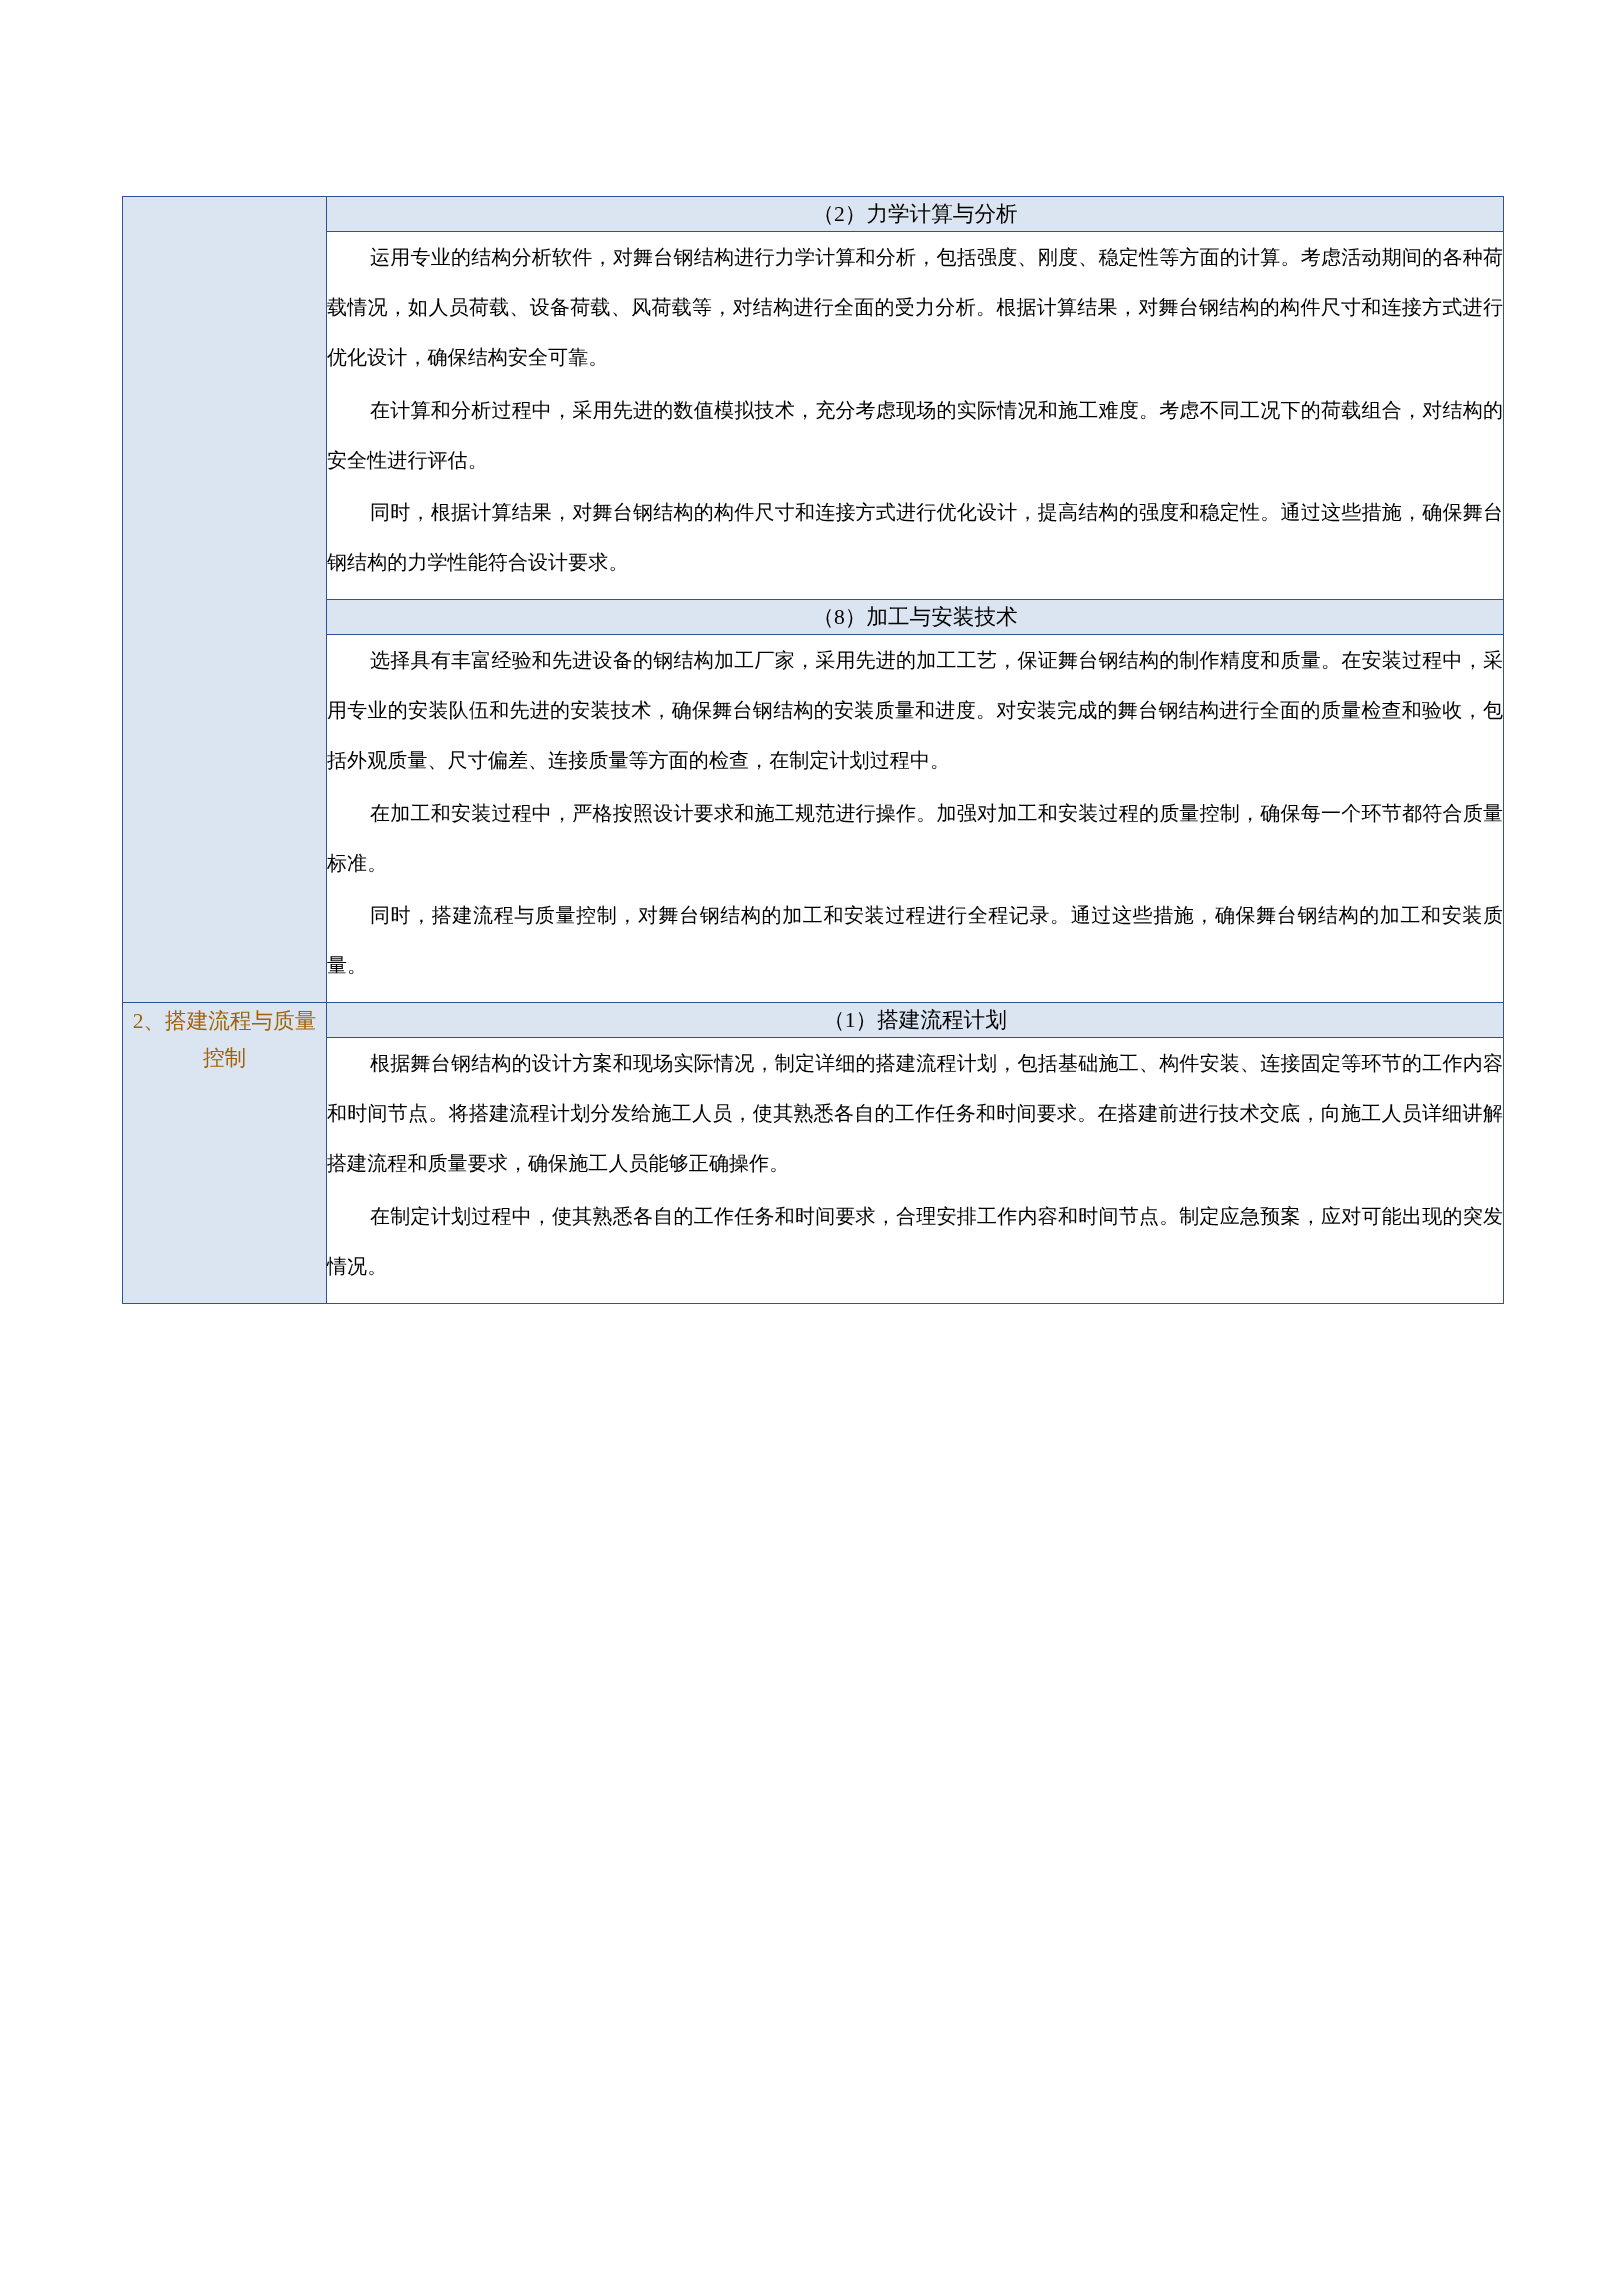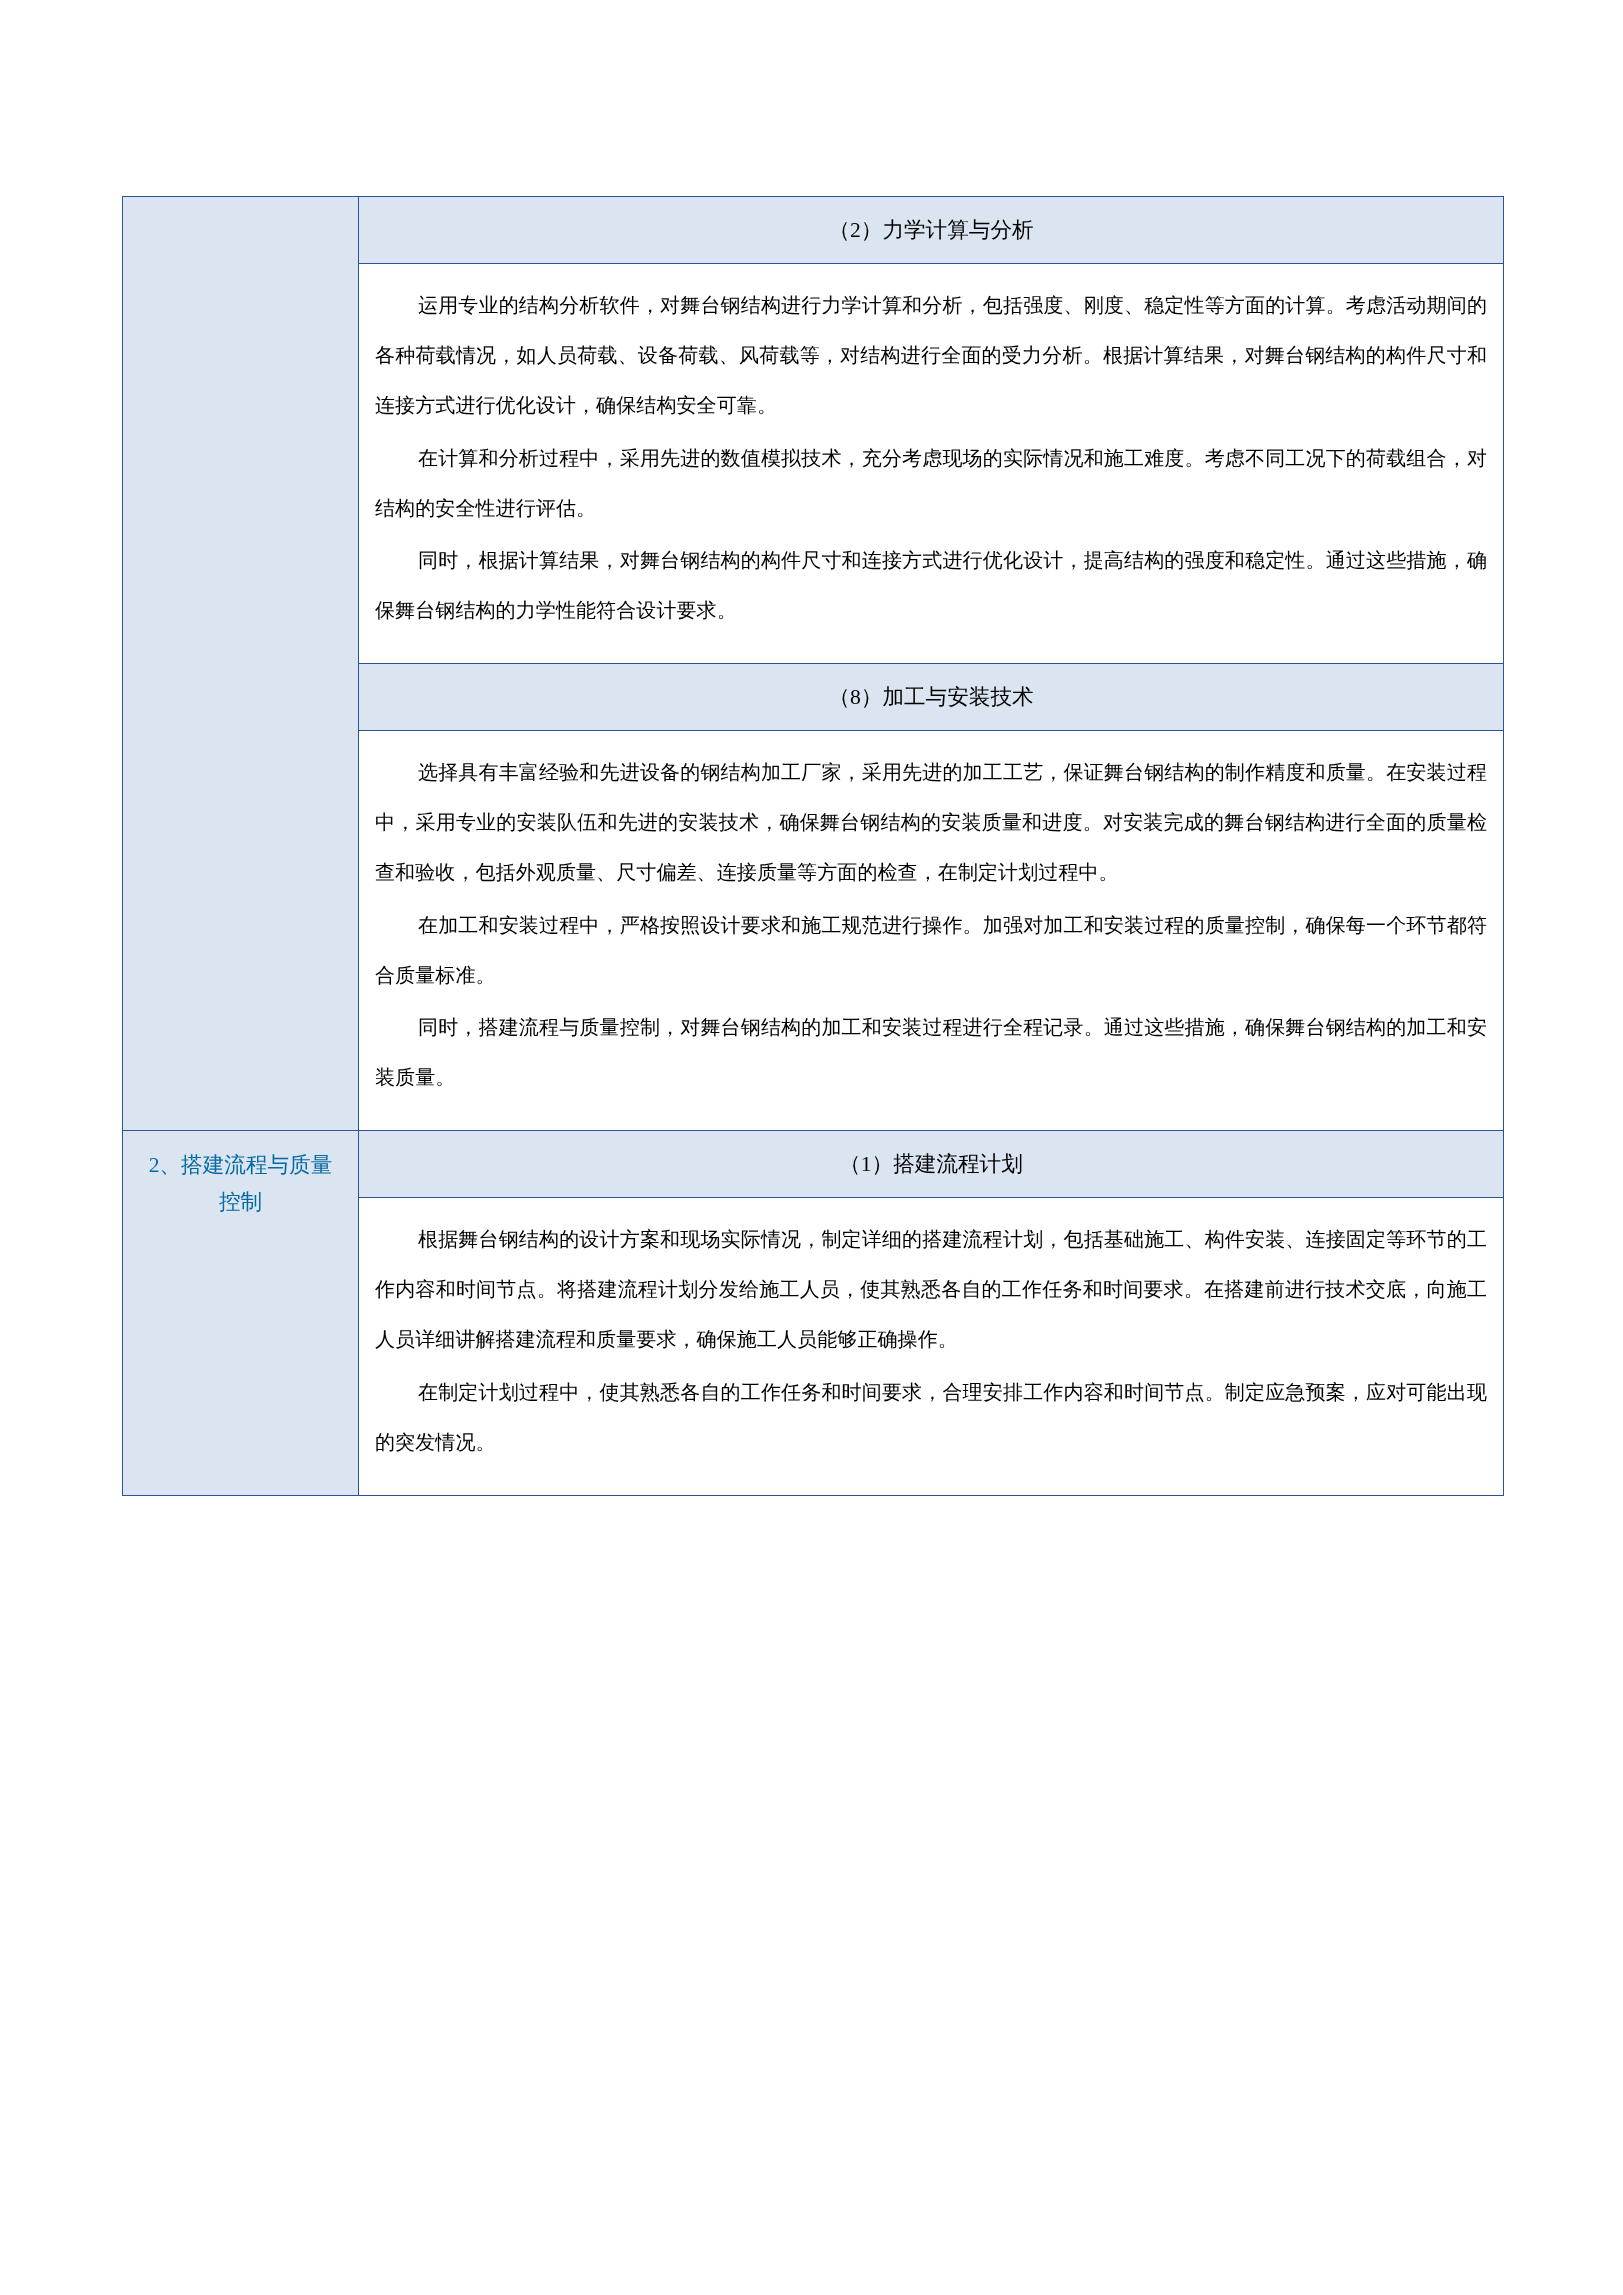--- a/index.html
+++ b/index.html
@@ -26,30 +26,30 @@
     position: absolute;
     left: 122px;
     top: 196px;
     width: 1382px;
     border-collapse: collapse;
     table-layout: fixed;
   }
   .doc-table td {
     border: 1.3px solid #2e5395;
     vertical-align: top;
-    padding: 16px;
+    padding: 0;
   }
   .col-label {
     width: 203px;
     background: #dbe5f1;
     text-align: center;
     vertical-align: middle;
     font-size: 21.6px;
     line-height: 37px;
-    color: #0369a1;
+    color: #a16207;
     padding: 6.5px 15.7px;
   }
   .col-label-empty {
     width: 203px;
     background: #dbe5f1;
   }
   .hdr-cell {
     background: #dbe5f1;
     text-align: center;
     font-size: 21.6px;

